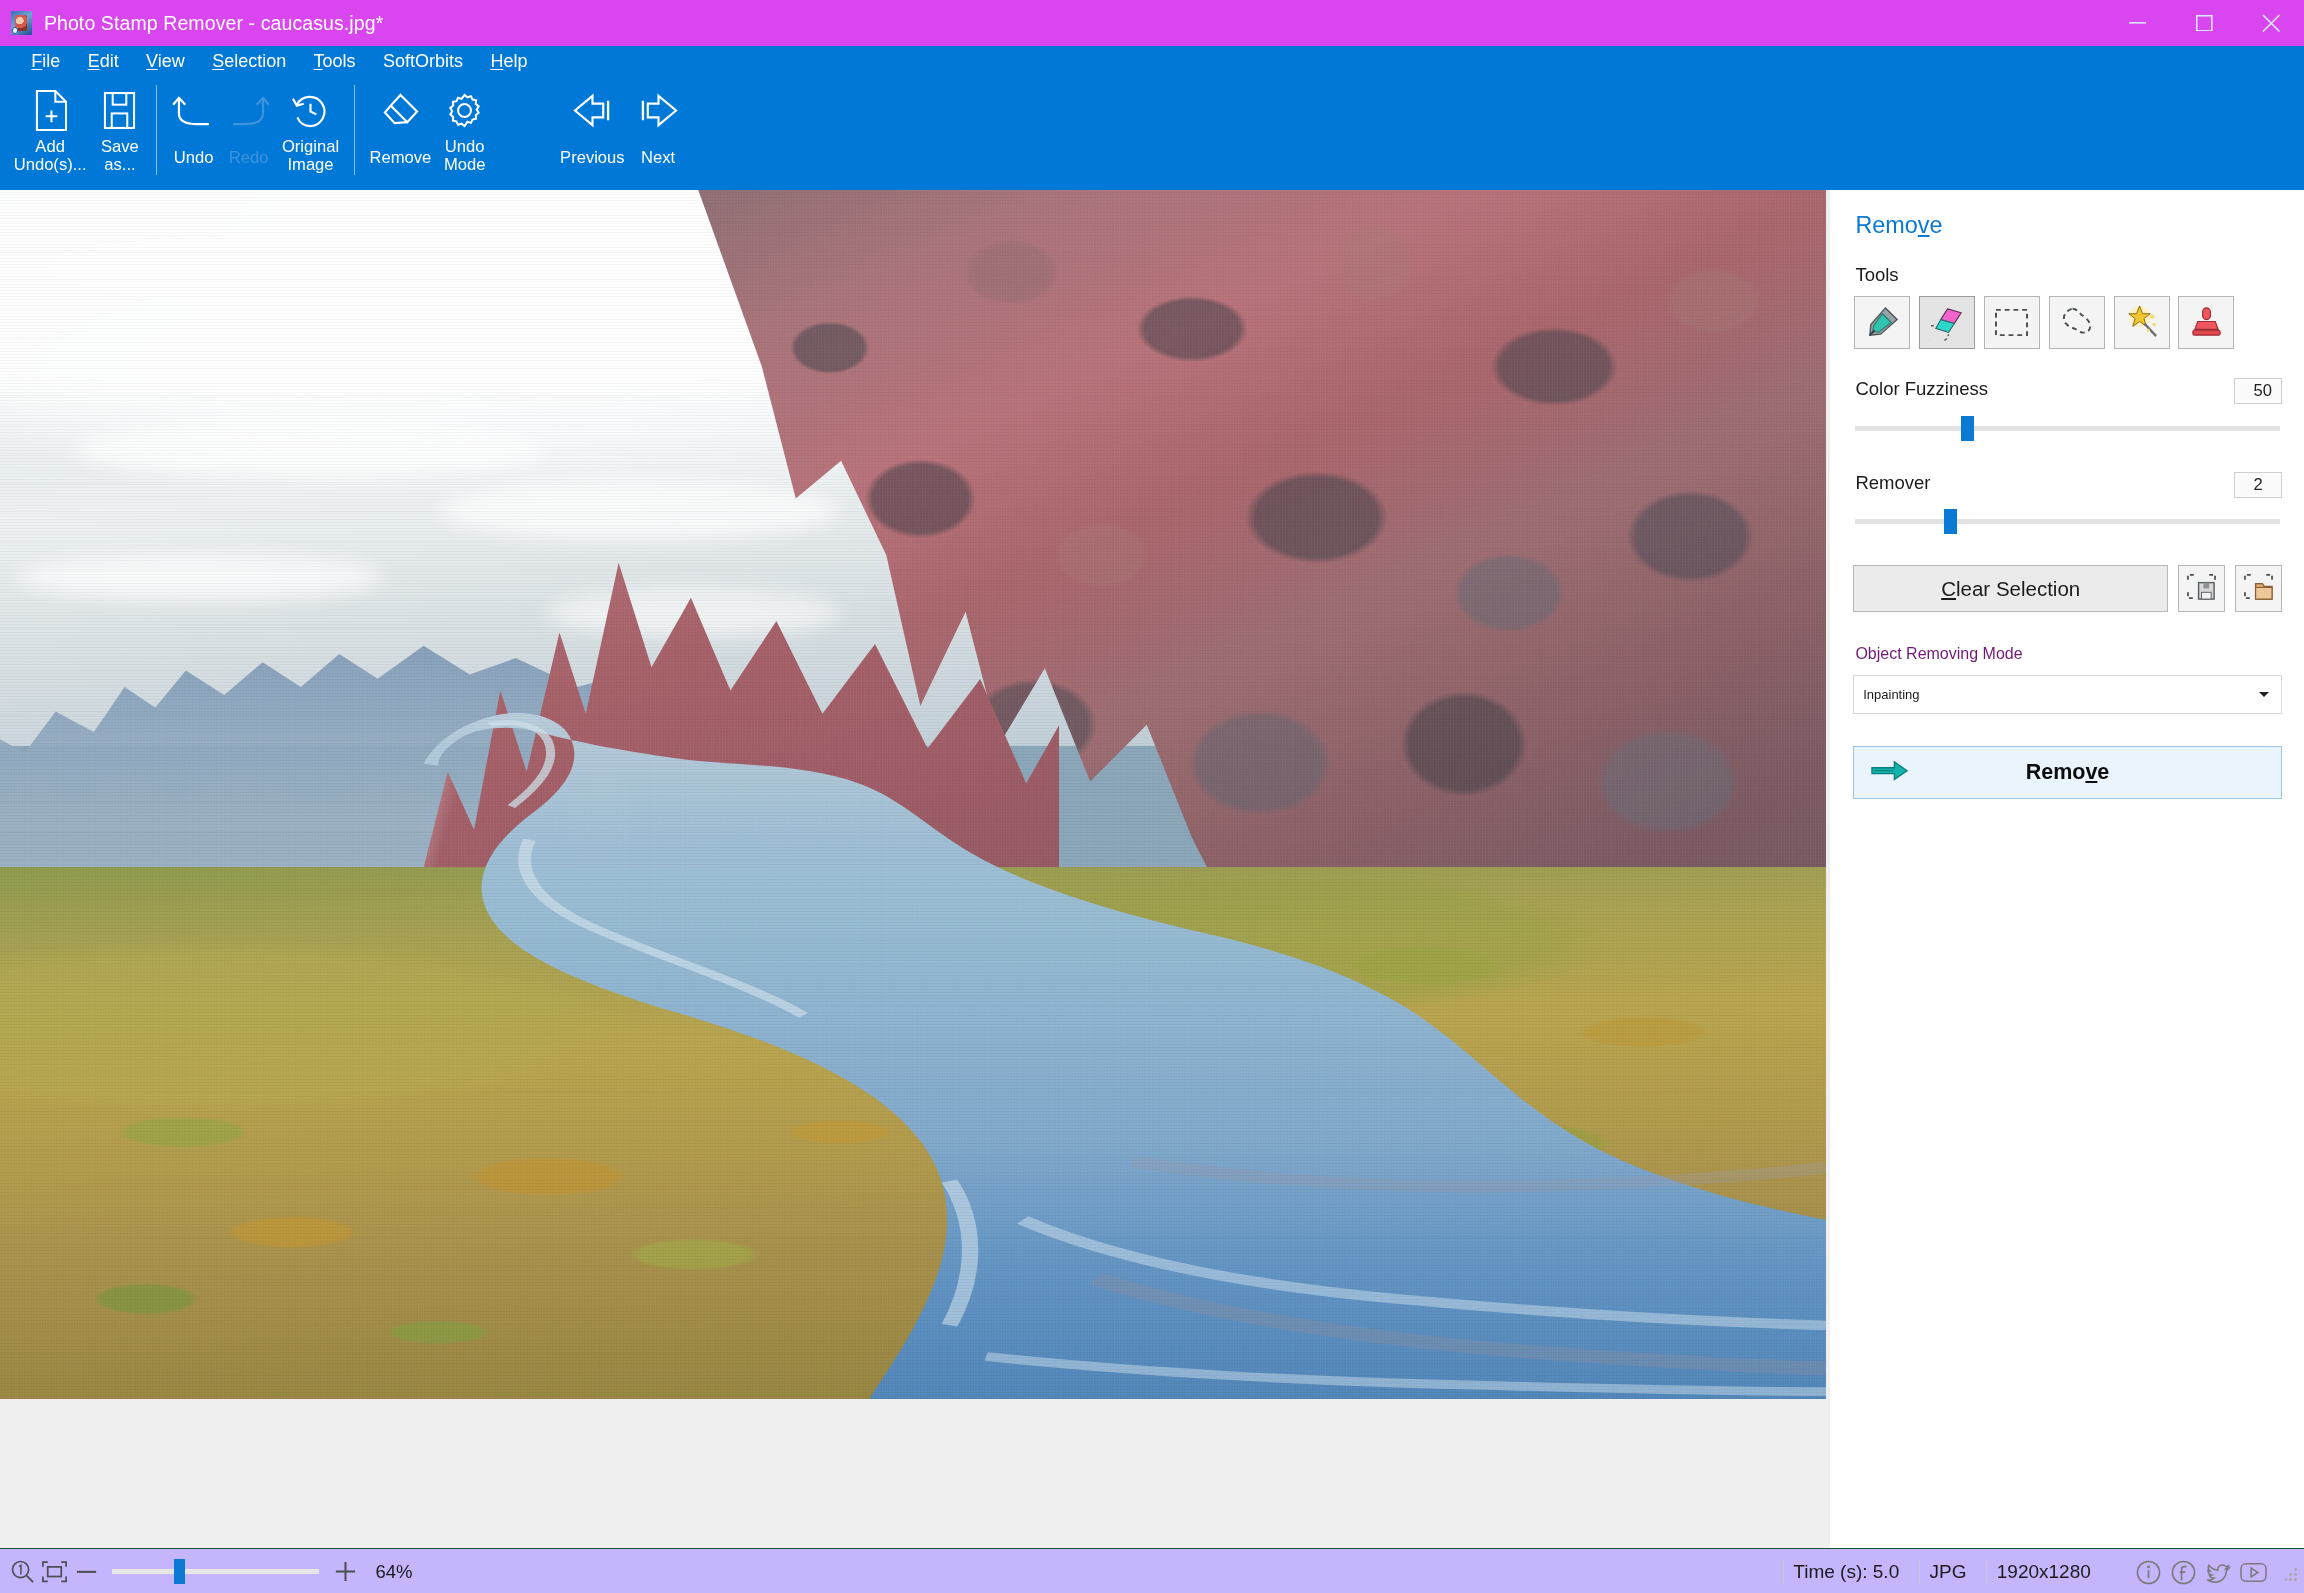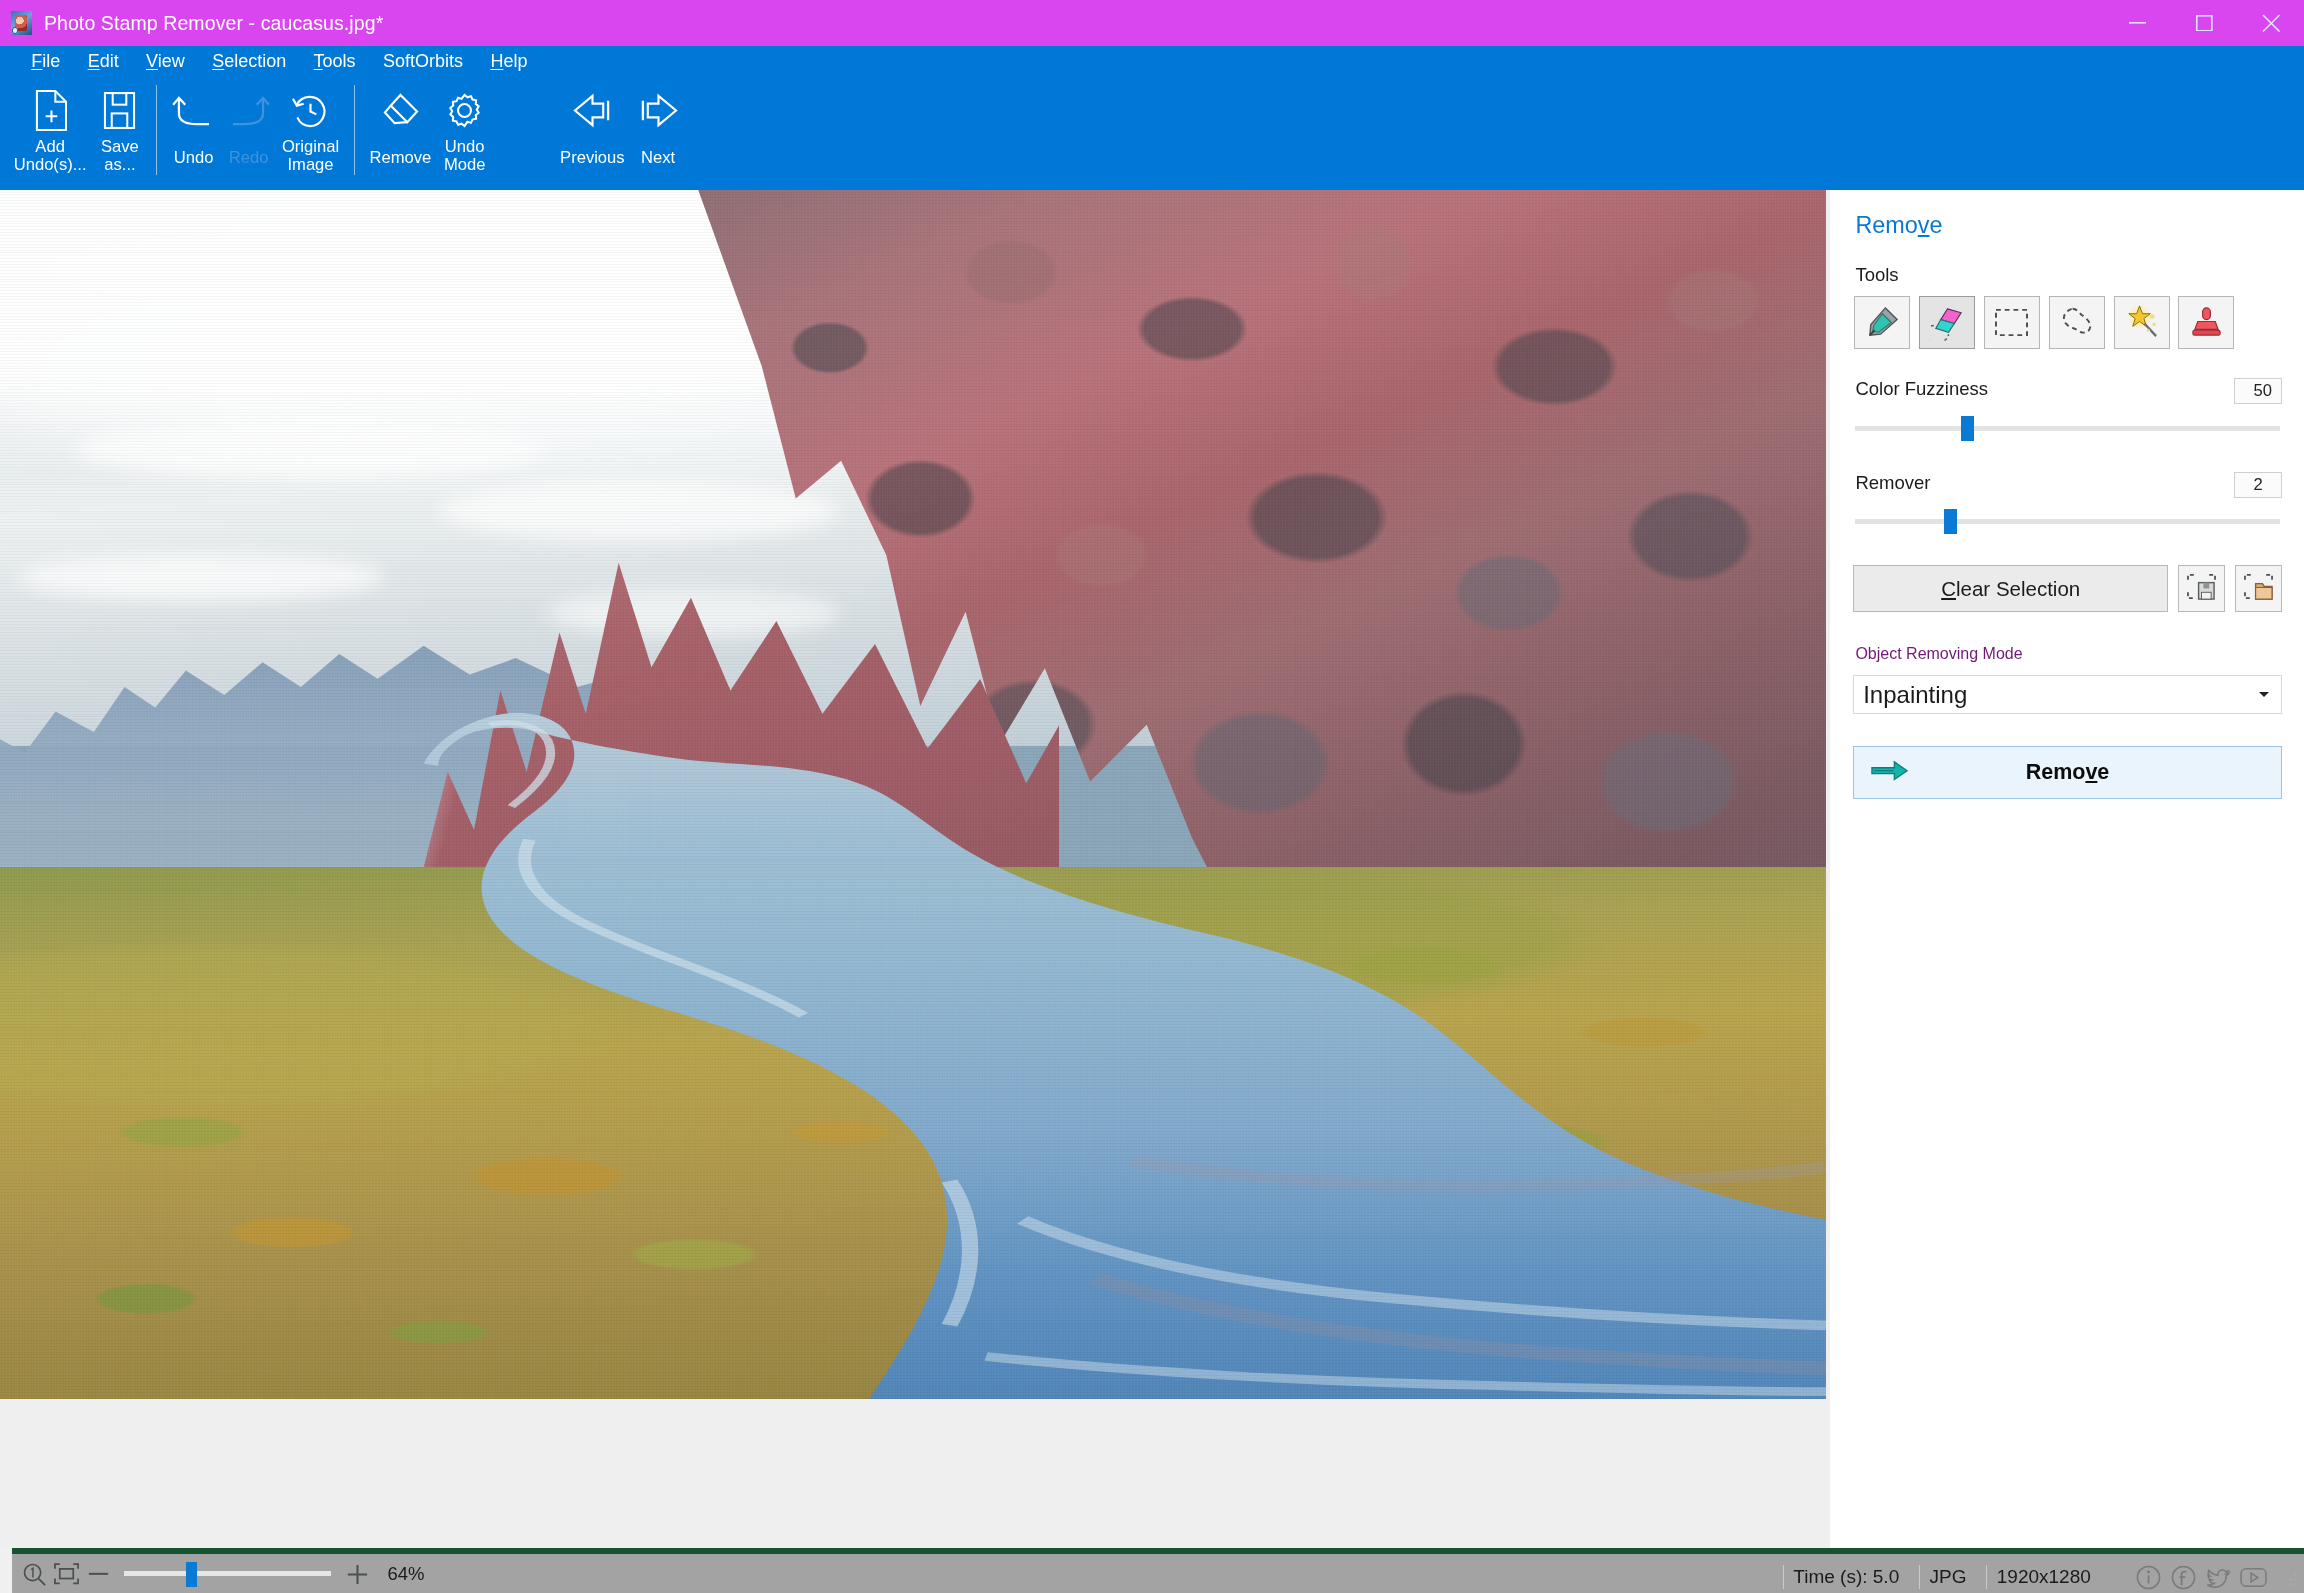--- a/index.html
+++ b/index.html
@@ -292,41 +292,40 @@
   .sq-btn {
     width: 47px; height: 47px; border:1px solid #b8b8b8; background:#f4f4f4;
     display:flex; align-items:center; justify-content:center;
   }
 
   .mode-label { font-size: 16px; color:#701a75; margin: 0 0 11.7px 2px; }
   .combo {
     height: 39px; border:1px solid #d8d8d8; background:#fff;
     display:flex; align-items:center; justify-content:space-between;
     padding: 0 11.7px 0 8.8px; margin-bottom: 32px;
-    font-size: 24px; color:#1b1b1b;
+    font-size: 13px; color:#1b1b1b;
   }
   .caret { width:0;height:0;border-left:5.9px solid transparent;border-right:5.9px solid transparent;border-top:5.9px solid #222; }
 
   .remove-btn {
     height: 53px; border:1px solid #9cc4e4; background:#eaf4fc;
     display:flex; align-items:center; padding-left: 15.6px; position:relative;
   }
   .remove-btn .rlabel {
     position:absolute; left:0; right:0; text-align:center;
     font-size: 21.5px; font-weight: bold; color:#0d0d0d;
   }
   .remove-btn .rlabel u { text-decoration: underline; text-underline-offset: 2px; }
 
   
   .statusbar {
-    height: 46px; flex: none; background:#a3a3a3;
-    border-top: 6px solid #14532d;
+    height: 46px; flex: none; background:#c4b5fd;
+    border-top: 1px solid #14532d;
     display:flex; align-items:center;
     position: relative;
-    margin-left: 12px;
   }
   .sb-left { display:flex; align-items:center; padding-left: 9.8px; gap: 5.9px; }
   .sb-icon { display:flex; align-items:center; justify-content:center; }
   .zslider { position:relative; width: 207px; height: 25px; margin: 0 7.8px; }
   .zslider .rail { position:absolute; left:0; right:0; top:9.8px; height:4.9px; background:#e6e6e6; }
   .zslider .thumb { position:absolute; top:0; width:10.7px; height:25px; background:#0a7ad4; }
   .zoomval { font-size: 18.5px; color:#1b1b1b; margin-left: 11.7px; }
   .sb-right {
     position:absolute; right: 7.8px; top:0; height:46px;
     display:flex; align-items:center;

